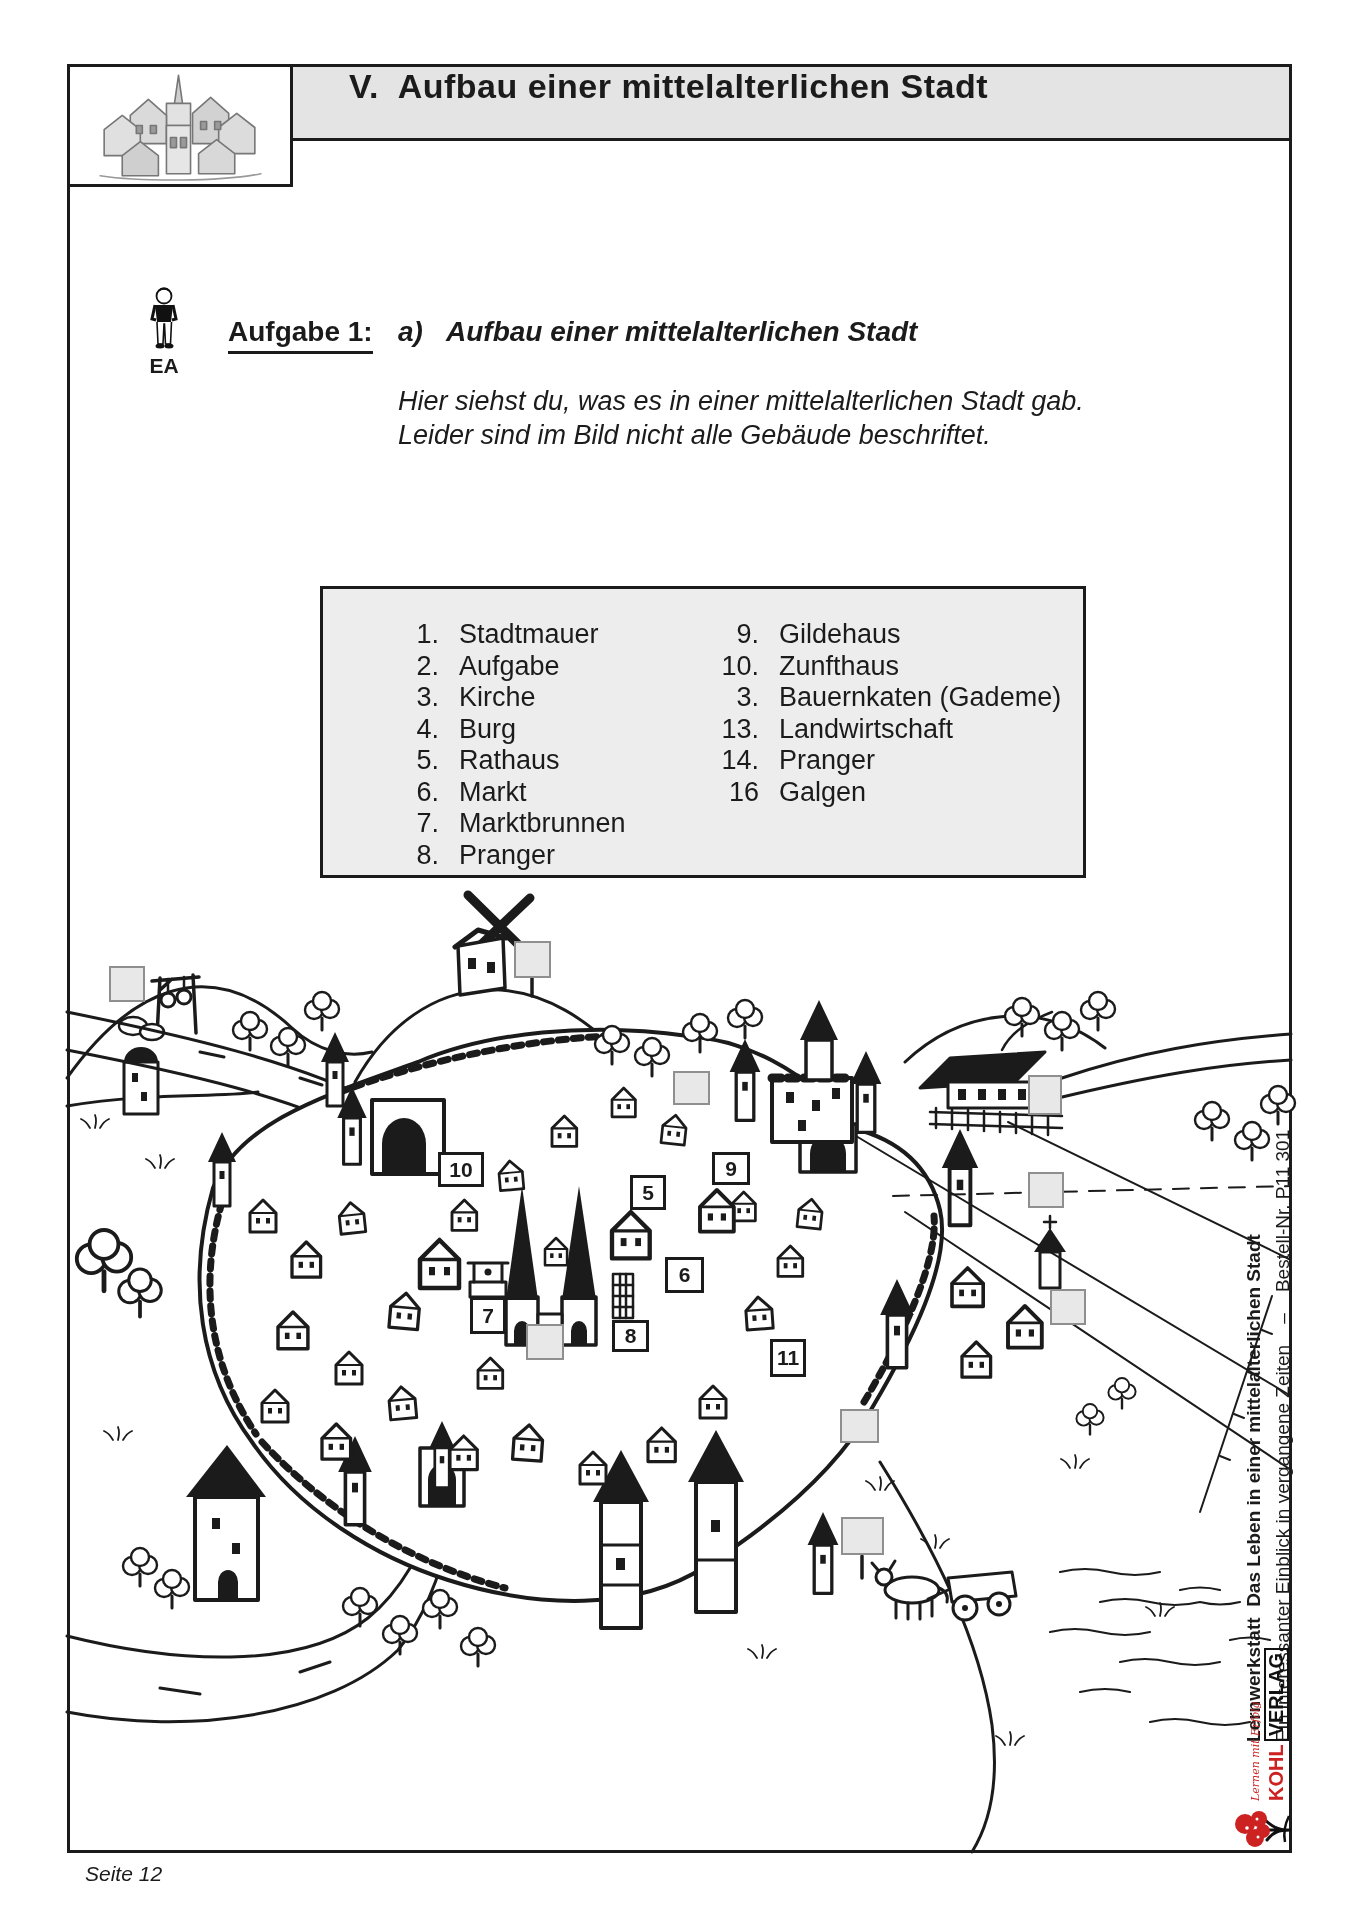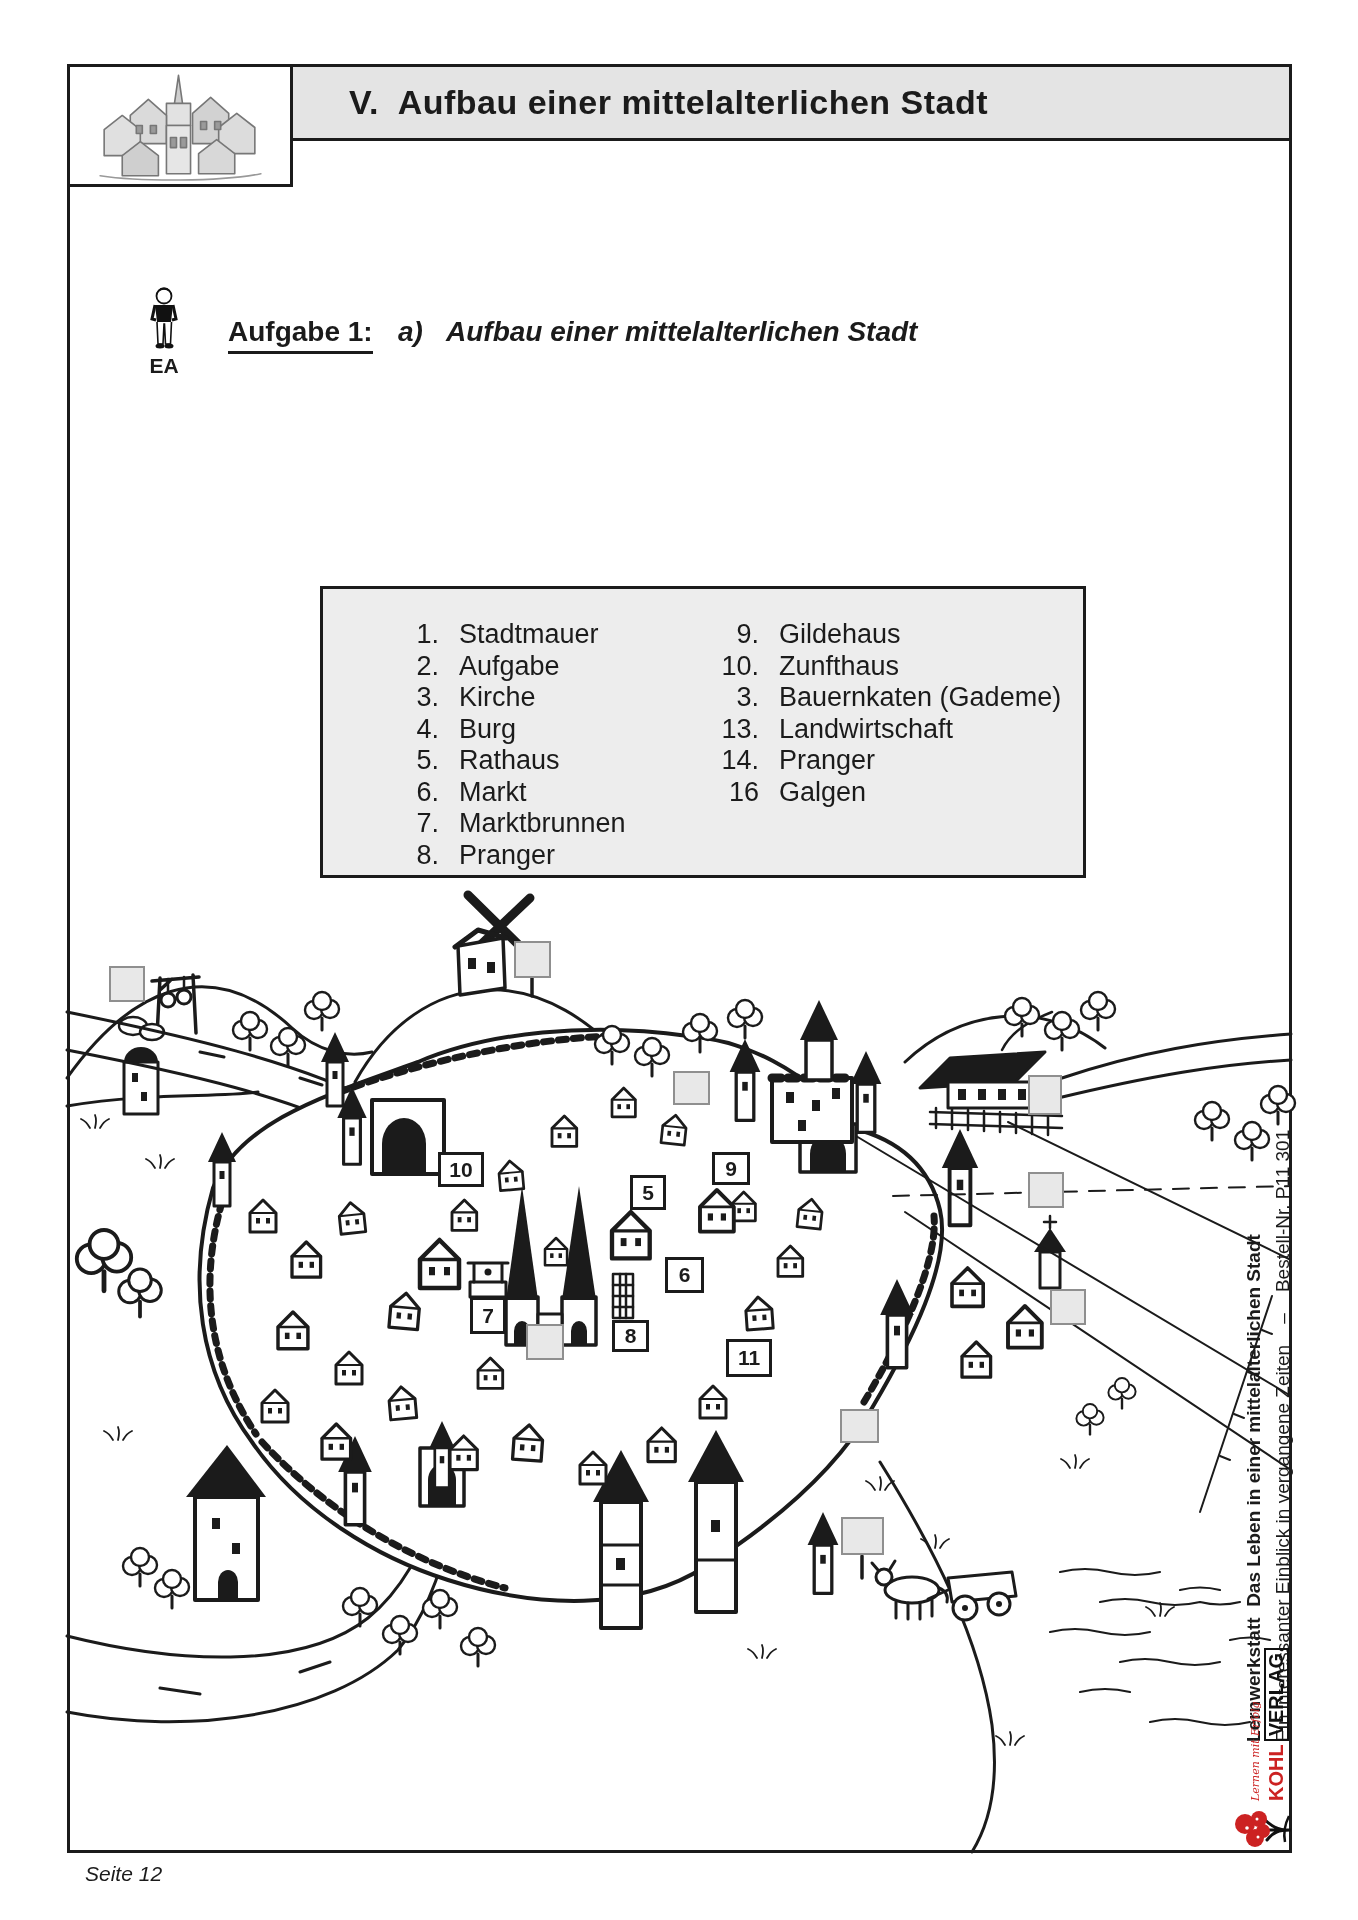--- a/index.html
+++ b/index.html
@@ -7,21 +7,21 @@
   .page{position:relative;width:1358px;height:1920px;background:#fff;overflow:hidden;}
 
   .frame{position:absolute;left:67px;top:64px;width:1225px;height:1789px;box-sizing:border-box;
          border-left:3px solid #1b1b1b;border-right:3px solid #1b1b1b;border-bottom:3px solid #1b1b1b;}
 
   .picbox{position:absolute;left:67px;top:64px;width:226px;height:123px;box-sizing:border-box;
           background:#fff;border:3px solid #1b1b1b;z-index:4;}
   .picbox svg{width:100%;height:100%;}
 
   .titlebar{position:absolute;left:290px;top:64px;width:1002px;height:77px;box-sizing:border-box;
-            background:#e4e4e4;border:3px solid #1b1b1b;display:flex;align-items:center;z-index:4;}
+            background:#e4e4e4;border:3px solid #1b1b1b;display:flex;z-index:4;}
   .titlebar span{font-size:34px;font-weight:bold;white-space:pre;padding-left:56px;letter-spacing:0.5px;}
 
   .ea{position:absolute;left:138px;top:286px;width:52px;text-align:center;z-index:4;}
   .ea svg{width:40px;height:66px;display:block;margin:0 auto;}
   .ea .ea-label{font-size:21px;font-weight:bold;margin-top:2px;}
 
   .txt{position:absolute;z-index:4;}
   .aufgabe-label{left:228px;top:316px;font-size:28px;font-weight:bold;border-bottom:3px solid #1b1b1b;padding-bottom:3px;}
   .item-letter{left:398px;top:316px;font-size:28px;font-weight:bold;font-style:italic;}
   .item-title{left:446px;top:316px;font-size:28px;font-weight:bold;font-style:italic;}
@@ -384,20 +384,24 @@
       <ellipse cx="16" cy="59" rx="4.5" ry="2.5" fill="#111"></ellipse>
       <ellipse cx="25" cy="59" rx="4.5" ry="2.5" fill="#111"></ellipse>
     </svg>
     <div class="ea-label">EA</div>
   </div>
 
   <span class="txt aufgabe-label">Aufgabe 1:</span>
   <span class="txt item-letter">a)</span>
   <span class="txt item-title">Aufbau einer mittelalterlichen Stadt</span>
 
+  <div class="txt para p1">
+    <div>Hier siehst du, was es in einer mittelalterlichen Stadt gab.</div>
+    <div>Leider sind im Bild nicht alle Gebäude beschriftet.</div>
+  </div>
 
   <div class="legend">
     <div class="lcol lcol1">
       <div class="lrow">
           <span class="lnum">1.</span>
           <span>Stadtmauer</span>
         </div>
       <div class="lrow">
           <span class="lnum">2.</span>
           <span>Aufgabe</span>
@@ -462,21 +466,21 @@
       <div class="ansbox empty" style="left: 1028px; top: 1075px; width: 34px; height: 40px;"></div>
       <div class="ansbox filled" style="left: 438px; top: 1152px; width: 46px; height: 35px;">10</div>
       <div class="ansbox filled" style="left: 712px; top: 1152px; width: 38px; height: 33px;">9</div>
       <div class="ansbox empty" style="left: 1028px; top: 1172px; width: 36px; height: 36px;"></div>
       <div class="ansbox filled" style="left: 630px; top: 1175px; width: 36px; height: 35px;">5</div>
       <div class="ansbox filled" style="left: 665px; top: 1257px; width: 39px; height: 36px;">6</div>
       <div class="ansbox empty" style="left: 1050px; top: 1289px; width: 36px; height: 36px;"></div>
       <div class="ansbox filled" style="left: 470px; top: 1297px; width: 36px; height: 37px;">7</div>
       <div class="ansbox filled" style="left: 612px; top: 1320px; width: 37px; height: 32px;">8</div>
       <div class="ansbox empty" style="left: 526px; top: 1324px; width: 38px; height: 36px;"></div>
-      <div class="ansbox filled" style="left: 726px; top: 1339px; width: 46px; height: 38px;">11</div>
+      <div class="ansbox filled" style="left: 770px; top: 1339px; width: 36px; height: 38px;">11</div>
       <div class="ansbox empty" style="left: 840px; top: 1409px; width: 39px; height: 34px;"></div>
       <div class="ansbox empty" style="left: 841px; top: 1517px; width: 43px; height: 38px;"></div>
     </div>
 
   <div class="sidebar">
     <div class="l1">Lernwerkstatt  Das Leben in einer mittelalterlichen Stadt</div>
     <div class="l2">Ein interessanter Einblick in vergangene Zeiten    –    Bestell-Nr. P11 301</div>
   </div>
 
   <div class="logo">

